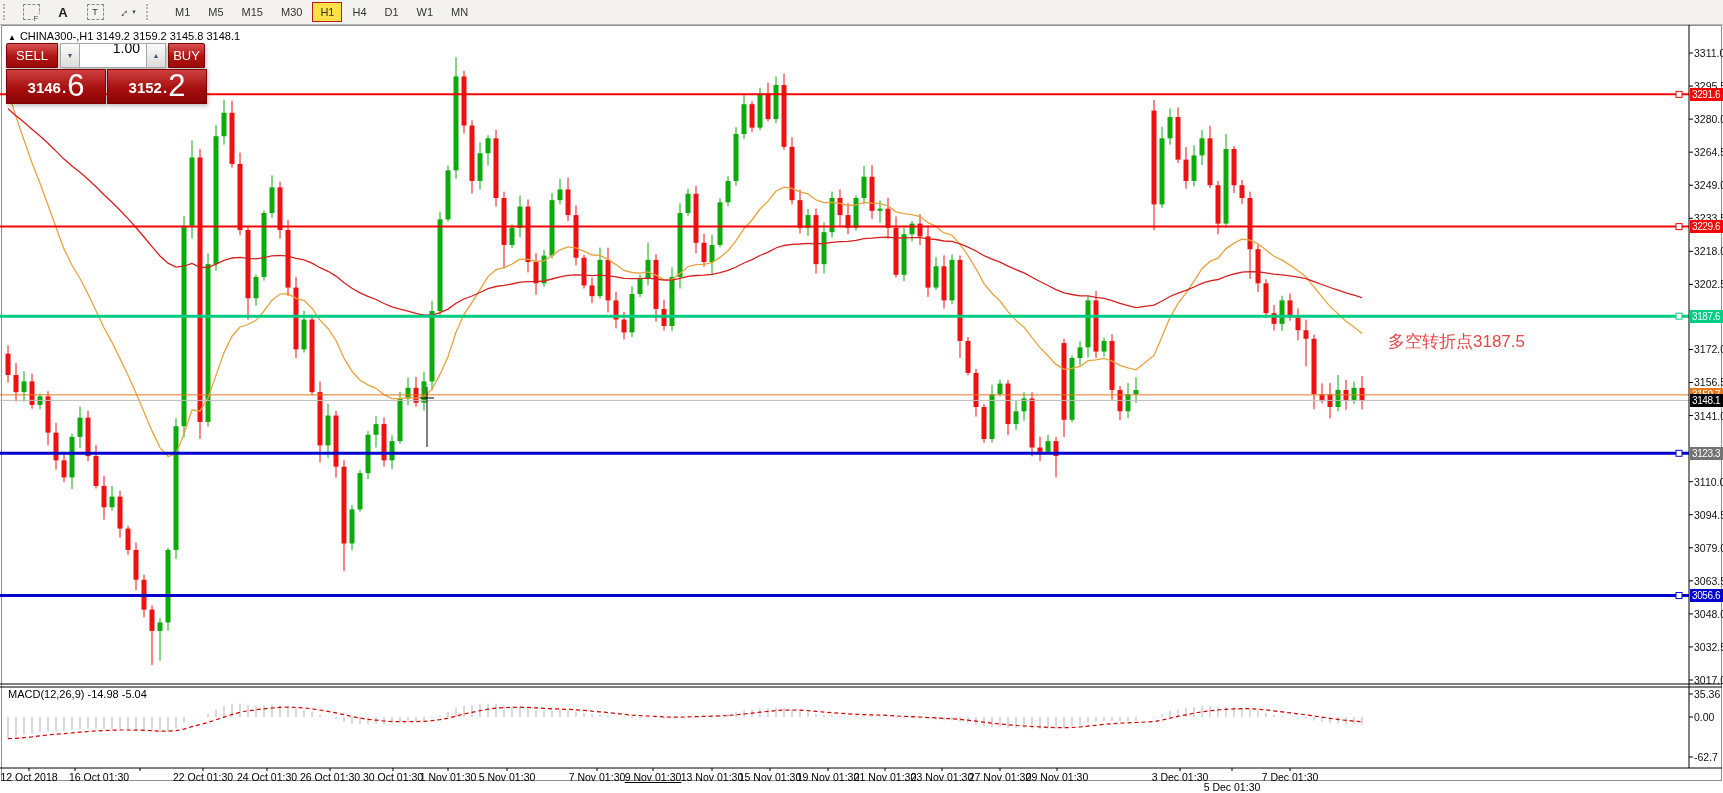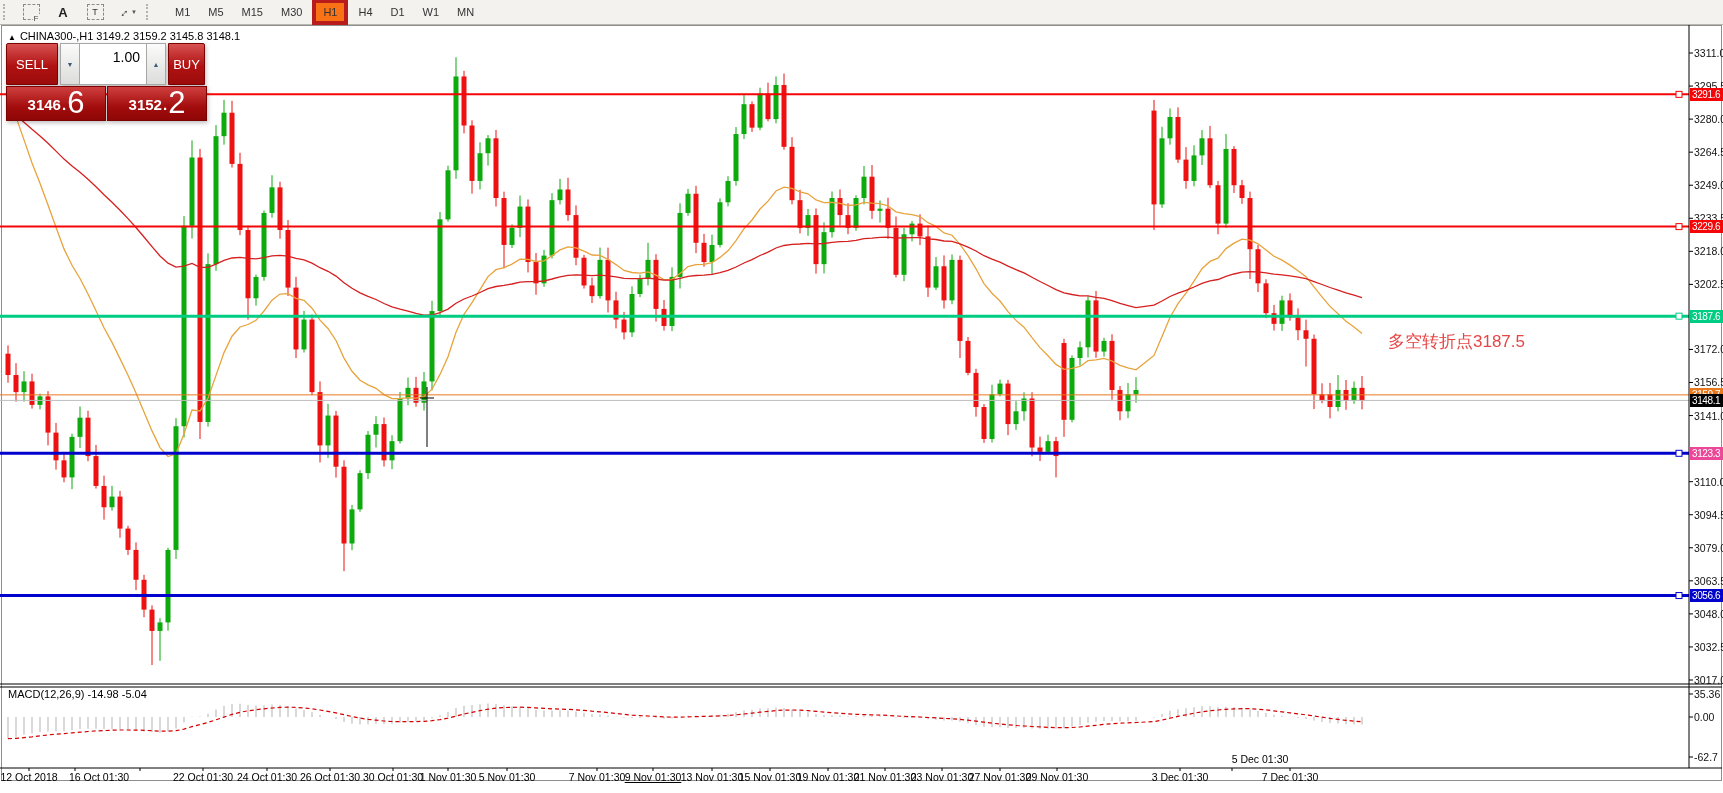--- a/index.html
+++ b/index.html
@@ -10,32 +10,32 @@
     border-bottom:1px solid #b9b6b0;display:flex;align-items:center;}
   .grip{width:4px;height:16px;border-left:2px dotted #b5b2ac;margin:0 6px 0 3px;}
   .tbtn{height:20px;min-width:20px;display:flex;align-items:center;justify-content:center;
     font-size:11px;color:#222;margin:0 2px;padding:0 3px;border:1px solid transparent;cursor:default;}
   .icon-box{width:15px;height:14px;border:1px dashed #8a8a8a;position:relative;font-size:9px;
     display:flex;align-items:center;justify-content:center;color:#333;}
   .icon-f{position:absolute;right:-1px;bottom:-4px;font-size:8px;color:#444;background:#f4f2ef;padding:0 1px;}
   .tf-group{display:flex;align-items:center;margin-left:8px;}
   .tf{height:18px;padding:0 7px;font-size:11px;color:#333;display:flex;align-items:center;
     border:1px solid transparent;margin:0 1px;}
-  .tf.active{background:#f97316;border:4px solid #b91c1c;}
+  .tf.active{background:#fde047;border:1px solid #b91c1c;}
   .caret{font-size:6px;color:#555;margin-left:2px;}
   .draw-icon{display:inline-block;transform:rotate(-45deg);font-size:12px;color:#444;}
   
   #chart{position:absolute;left:0;top:25px;width:1723px;height:768px;background:#fff;}
   #chart-svg{position:absolute;left:0;top:0;}
   .symbol-title{position:absolute;left:8px;top:5px;font-size:11px;color:#000;z-index:5;}
   .symbol-title .tri{font-size:8px;margin-right:4px;}
   
   .trade-panel{position:absolute;left:6px;top:18px;width:201px;z-index:6;
     filter:drop-shadow(1px 2px 2px rgba(0,0,0,.25));}
-  .tp-row1{display:flex;height:42px;}
+  .tp-row1{display:flex;height:25px;}
   .btn-red{background:linear-gradient(#d85252,#b01212 55%,#9c0b0b);border:1px solid #7c0202;
     color:#fff;font-size:13px;display:flex;align-items:center;justify-content:center;cursor:pointer;}
   .sell-btn{width:50px;border-radius:2px 0 0 0;}
   .buy-btn{width:35px;border-radius:0 2px 0 0;}
   .spin-btn{width:18px;background:linear-gradient(#fbfbfb,#dcdcda);border:1px solid #a7a7a7;
     color:#3c5a7a;font-size:7px;display:flex;align-items:center;justify-content:center;cursor:pointer;}
   .vol-input{width:60px;border:1px solid #a7a7a7;border-left:none;border-right:none;
     font-size:14px;text-align:right;padding:0 6px 15px 0;color:#000;font-family:"Liberation Sans",sans-serif;}
   .tp-row2{display:flex;height:35px;margin-top:1px;}
   .price-tile{width:99px;background:linear-gradient(#cf3f3f,#a30d0d 60%,#8e0606);border:1px solid #7c0202;
@@ -709,21 +709,21 @@
         <div class="axlbl" style="top: 517px;">3079.0</div>
         <div class="axlbl" style="top: 550px;">3063.5</div>
         <div class="axlbl" style="top: 583px;">3048.0</div>
         <div class="axlbl" style="top: 616px;">3032.5</div>
         <div class="axlbl" style="top: 649px;">3017.0</div>
         <div class="tag" style="top: 63px; background: rgb(245, 5, 5);">3291.6</div>
         <div class="tag" style="top: 195px; background: rgb(245, 5, 5);">3229.6</div>
         <div class="tag" style="top: 285px; background: rgb(0, 205, 132);">3187.6</div>
         <div class="tag" style="top: 363px; background: rgb(232, 121, 30);">3150.7</div>
         <div class="tag" style="top: 369px; background: rgb(0, 0, 0);">3148.1</div>
-        <div class="tag" style="top: 422px; background: #ec4899;">3123.3</div>
+        <div class="tag" style="top: 422px; background: #737373;">3123.3</div>
         <div class="tag" style="top: 564px; background: rgb(2, 2, 205);">3056.6</div>
         <div class="axlbl" style="top: 663px;">35.36</div>
         <div class="axlbl" style="top: 686px;">0.00</div>
         <div class="axlbl" style="top: 726px;">-62.7</div>
         <div class="datelbl" style="left: 29px; top: 746px;">12 Oct 2018</div>
         <div class="datelbl" style="left: 75px; top: 746px; margin-left: 24px;">16 Oct 01:30</div>
         <div class="datelbl" style="left: 140px; top: 746px; margin-top: 28px;">18 Oct 01:30</div>
         <div class="datelbl" style="left: 203px; top: 746px;">22 Oct 01:30</div>
         <div class="datelbl" style="left: 267px; top: 746px;">24 Oct 01:30</div>
         <div class="datelbl" style="left: 330px; top: 746px;">26 Oct 01:30</div>
@@ -733,18 +733,18 @@
         <div class="datelbl" style="left: 597px; top: 746px;">7 Nov 01:30</div>
         <div class="datelbl" style="left: 653px; top: 746px; text-decoration: underline;">9 Nov 01:30</div>
         <div class="datelbl" style="left: 712px; top: 746px;">13 Nov 01:30</div>
         <div class="datelbl" style="left: 770px; top: 746px;">15 Nov 01:30</div>
         <div class="datelbl" style="left: 828px; top: 746px;">19 Nov 01:30</div>
         <div class="datelbl" style="left: 885px; top: 746px;">21 Nov 01:30</div>
         <div class="datelbl" style="left: 942px; top: 746px;">23 Nov 01:30</div>
         <div class="datelbl" style="left: 1000px; top: 746px;">27 Nov 01:30</div>
         <div class="datelbl" style="left: 1057px; top: 746px;">29 Nov 01:30</div>
         <div class="datelbl" style="left: 1180px; top: 746px;">3 Dec 01:30</div>
-        <div class="datelbl" style="left: 1232px; top: 728px; margin-left: 28px;">5 Dec 01:30</div>
+        <div class="datelbl" style="left: 1232px; top: 756px;">5 Dec 01:30</div>
         <div class="datelbl" style="left: 1290px; top: 746px;">7 Dec 01:30</div>
       </div>
 
   </div>
 </div>
 
 </body></html>

